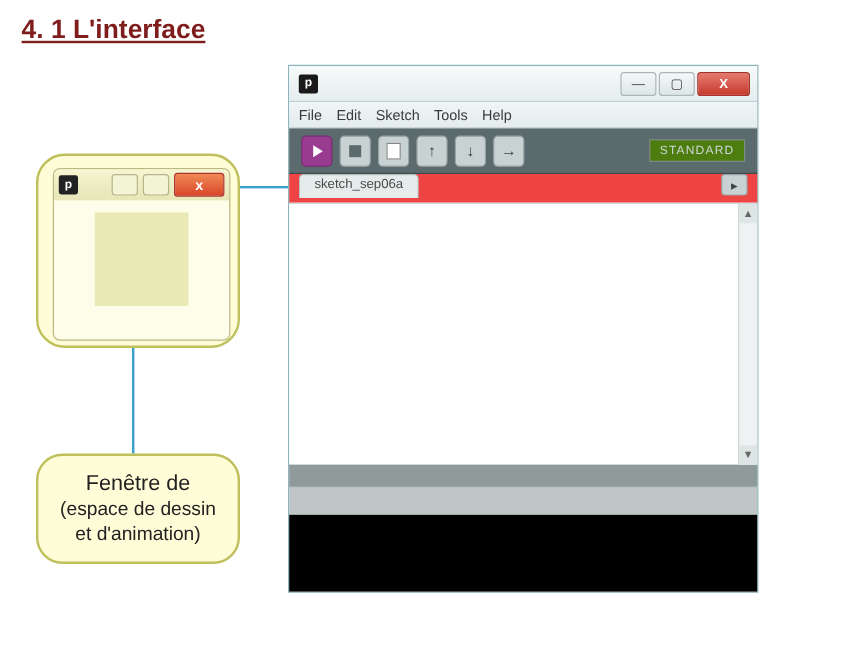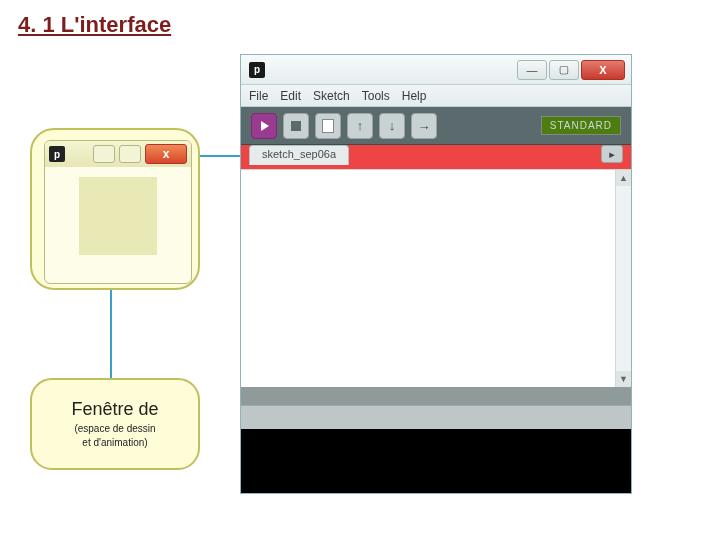--- a/index.html
+++ b/index.html
@@ -105,21 +105,21 @@
     justify-content: center;
     text-align: center;
     padding: 22px 10px;
   }
   .callout-text .line-main {
     font-size: 18px;
     color: #222;
     line-height: 1.15;
   }
   .callout-text .line-sub {
-    font-size: 10px;
+    font-size: 16px;
     color: #222;
     margin-top: 3px;
     line-height: 1.15;
   }
 
   .vert-connector {
     position: absolute;
     left: 110px;
     top: 290px;
     width: 2px;

